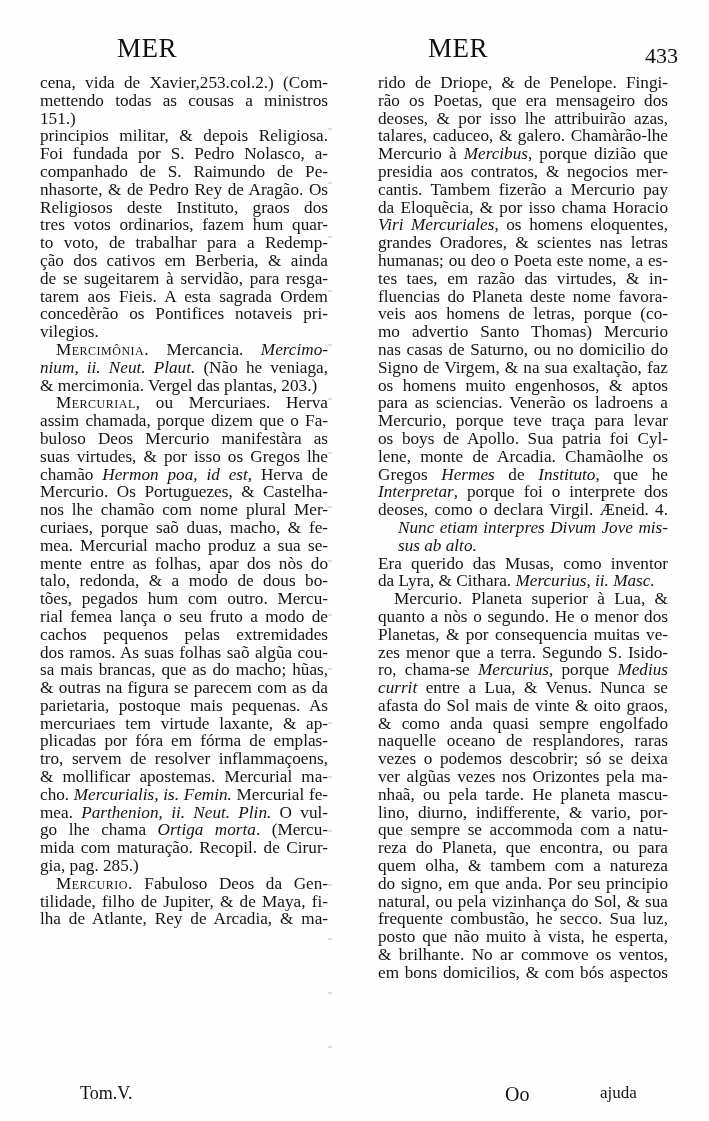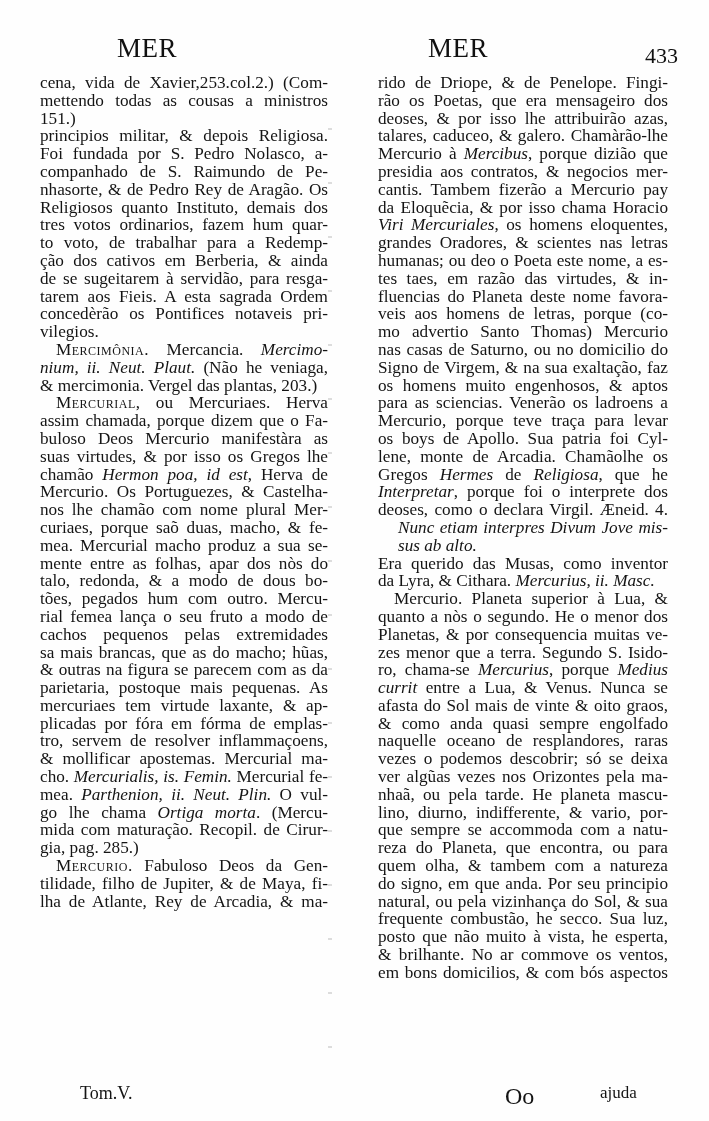--- a/index.html
+++ b/index.html
@@ -16,21 +16,21 @@
   .col-right { left: 350px; width: 290px; margin-left: 28px; }
   .line { display: block; white-space: nowrap; font-size: 17.2px; line-height: 17.8px; height: 17.8px;
           text-align: justify; text-align-last: justify; overflow: visible; }
   .line.last { text-align-last: left; }
   .line.indent { padding-left: 16px; }
   .line.indent2 { padding-left: 20px; }
   .sc { font-variant: small-caps; letter-spacing: 0.5px; }
   .it { font-style: italic; }
   .footer { position: absolute; top: 1083px; left: 0; width: 709px; height: 30px; }
   .sig { position: absolute; left: 80px; top: 0; font-size: 18px; }
-  .sig-mark { position: absolute; left: 505px; top: 0; font-size: 24px; }
+  .sig-mark { position: absolute; left: 505px; top: 0; font-size: 20px; }
   .catch { position: absolute; left: 600px; top: 0; font-size: 17px; }
   .specks { position: absolute; left: 328px; top: 90px; width: 4px; height: 990px;
             background: repeating-linear-gradient(to bottom, transparent 0 38px, #bbb 38px 40px, transparent 40px 54px); opacity: .5; }
 </style>
 </head>
 <body>
 
 <div class="page">
   <div class="header">
     <span class="head-word head-left">MER</span>
@@ -39,21 +39,21 @@
   </div>
 
   <div class="col col-left" id="col-left">
       <span class="line"><span>cena, vida de Xavier,253.col.2.) (Com-</span></span>
       <span class="line"><span>mettendo todas as cousas a ministros</span></span>
       <span class="line last"><span>151.)</span></span>
       <span class="line"><span>principios militar, &amp; depois Religiosa.</span></span>
       <span class="line"><span>Foi fundada por S. Pedro Nolasco, a-</span></span>
       <span class="line"><span>companhado de S. Raimundo de Pe-</span></span>
       <span class="line"><span>nhasorte, &amp; de Pedro Rey de Aragão. Os</span></span>
-      <span class="line"><span>Religiosos quanto Instituto, demais dos</span></span>
+      <span class="line"><span>Religiosos deste Instituto, graos dos</span></span>
       <span class="line"><span>tres votos ordinarios, fazem hum quar-</span></span>
       <span class="line"><span>to voto, de trabalhar para a Redemp-</span></span>
       <span class="line"><span>ção dos cativos em Berberia, &amp; ainda</span></span>
       <span class="line"><span>de se sugeitarem à servidão, para resga-</span></span>
       <span class="line"><span>tarem aos Fieis. A esta sagrada Ordem</span></span>
       <span class="line"><span>concedèrão os Pontifices notaveis pri-</span></span>
       <span class="line last"><span>vilegios.</span></span>
       <span class="line indent"><span class="sc">Mercimônia.</span><span> Mercancia. </span><span class="it">Mercimo-</span></span>
       <span class="line"><span class="it">nium, ii. Neut. Plaut.</span><span> (Não he veniaga,</span></span>
       <span class="line last"><span>&amp; mercimonia. Vergel das plantas, 203.)</span></span>
@@ -64,20 +64,21 @@
       <span class="line"><span>chamão </span><span class="it">Hermon poa, id est</span><span>, Herva de</span></span>
       <span class="line"><span>Mercurio. Os Portuguezes, &amp; Castelha-</span></span>
       <span class="line"><span>nos lhe chamão com nome plural Mer-</span></span>
       <span class="line"><span>curiaes, porque saõ duas, macho, &amp; fe-</span></span>
       <span class="line"><span>mea. Mercurial macho produz a sua se-</span></span>
       <span class="line"><span>mente entre as folhas, apar dos nòs do</span></span>
       <span class="line"><span>talo, redonda, &amp; a modo de dous bo-</span></span>
       <span class="line"><span>tões, pegados hum com outro. Mercu-</span></span>
       <span class="line"><span>rial femea lança o seu fruto a modo de</span></span>
       <span class="line"><span>cachos pequenos pelas extremidades</span></span>
+      <span class="line"><span>dos ramos. As suas folhas saõ algũa cou-</span></span>
       <span class="line"><span>sa mais brancas, que as do macho; hũas,</span></span>
       <span class="line"><span>&amp; outras na figura se parecem com as da</span></span>
       <span class="line"><span>parietaria, postoque mais pequenas. As</span></span>
       <span class="line"><span>mercuriaes tem virtude laxante, &amp; ap-</span></span>
       <span class="line"><span>plicadas por fóra em fórma de emplas-</span></span>
       <span class="line"><span>tro, servem de resolver inflammaçoens,</span></span>
       <span class="line"><span>&amp; mollificar apostemas. Mercurial ma-</span></span>
       <span class="line"><span>cho. </span><span class="it">Mercurialis, is. Femin.</span><span> Mercurial fe-</span></span>
       <span class="line"><span>mea. </span><span class="it">Parthenion, ii. Neut. Plin.</span><span> O vul-</span></span>
       <span class="line"><span>go lhe chama </span><span class="it">Ortiga morta</span><span>. (Mercu-</span></span>
@@ -104,21 +105,21 @@
       <span class="line"><span>fluencias do Planeta deste nome favora-</span></span>
       <span class="line"><span>veis aos homens de letras, porque (co-</span></span>
       <span class="line"><span>mo advertio Santo Thomas) Mercurio</span></span>
       <span class="line"><span>nas casas de Saturno, ou no domicilio do</span></span>
       <span class="line"><span>Signo de Virgem, &amp; na sua exaltação, faz</span></span>
       <span class="line"><span>os homens muito engenhosos, &amp; aptos</span></span>
       <span class="line"><span>para as sciencias. Venerão os ladroens a</span></span>
       <span class="line"><span>Mercurio, porque teve traça para levar</span></span>
       <span class="line"><span>os boys de Apollo. Sua patria foi Cyl-</span></span>
       <span class="line"><span>lene, monte de Arcadia. Chamãolhe os</span></span>
-      <span class="line"><span>Gregos </span><span class="it">Hermes</span><span> de </span><span class="it">Religiosa</span><span>, que he</span></span>
+      <span class="line"><span>Gregos </span><span class="it">Hermes</span><span> de </span><span class="it">Instituto</span><span>, que he</span></span>
       <span class="line"><span class="it">Interpretar</span><span>, porque foi o interprete dos</span></span>
       <span class="line"><span>deoses, como o declara Virgil. Æneid. 4.</span></span>
       <span class="line indent2"><span class="it">Nunc etiam interpres Divum Jove mis-</span></span>
       <span class="line last indent2"><span class="it">sus ab alto.</span></span>
       <span class="line"><span>Era querido das Musas, como inventor</span></span>
       <span class="line last"><span>da Lyra, &amp; Cithara. </span><span class="it">Mercurius, ii. Masc.</span></span>
       <span class="line indent"><span>Mercurio. Planeta superior à Lua, &amp;</span></span>
       <span class="line"><span>quanto a nòs o segundo. He o menor dos</span></span>
       <span class="line"><span>Planetas, &amp; por consequencia muitas ve-</span></span>
       <span class="line"><span>zes menor que a terra. Segundo S. Isido-</span></span>

